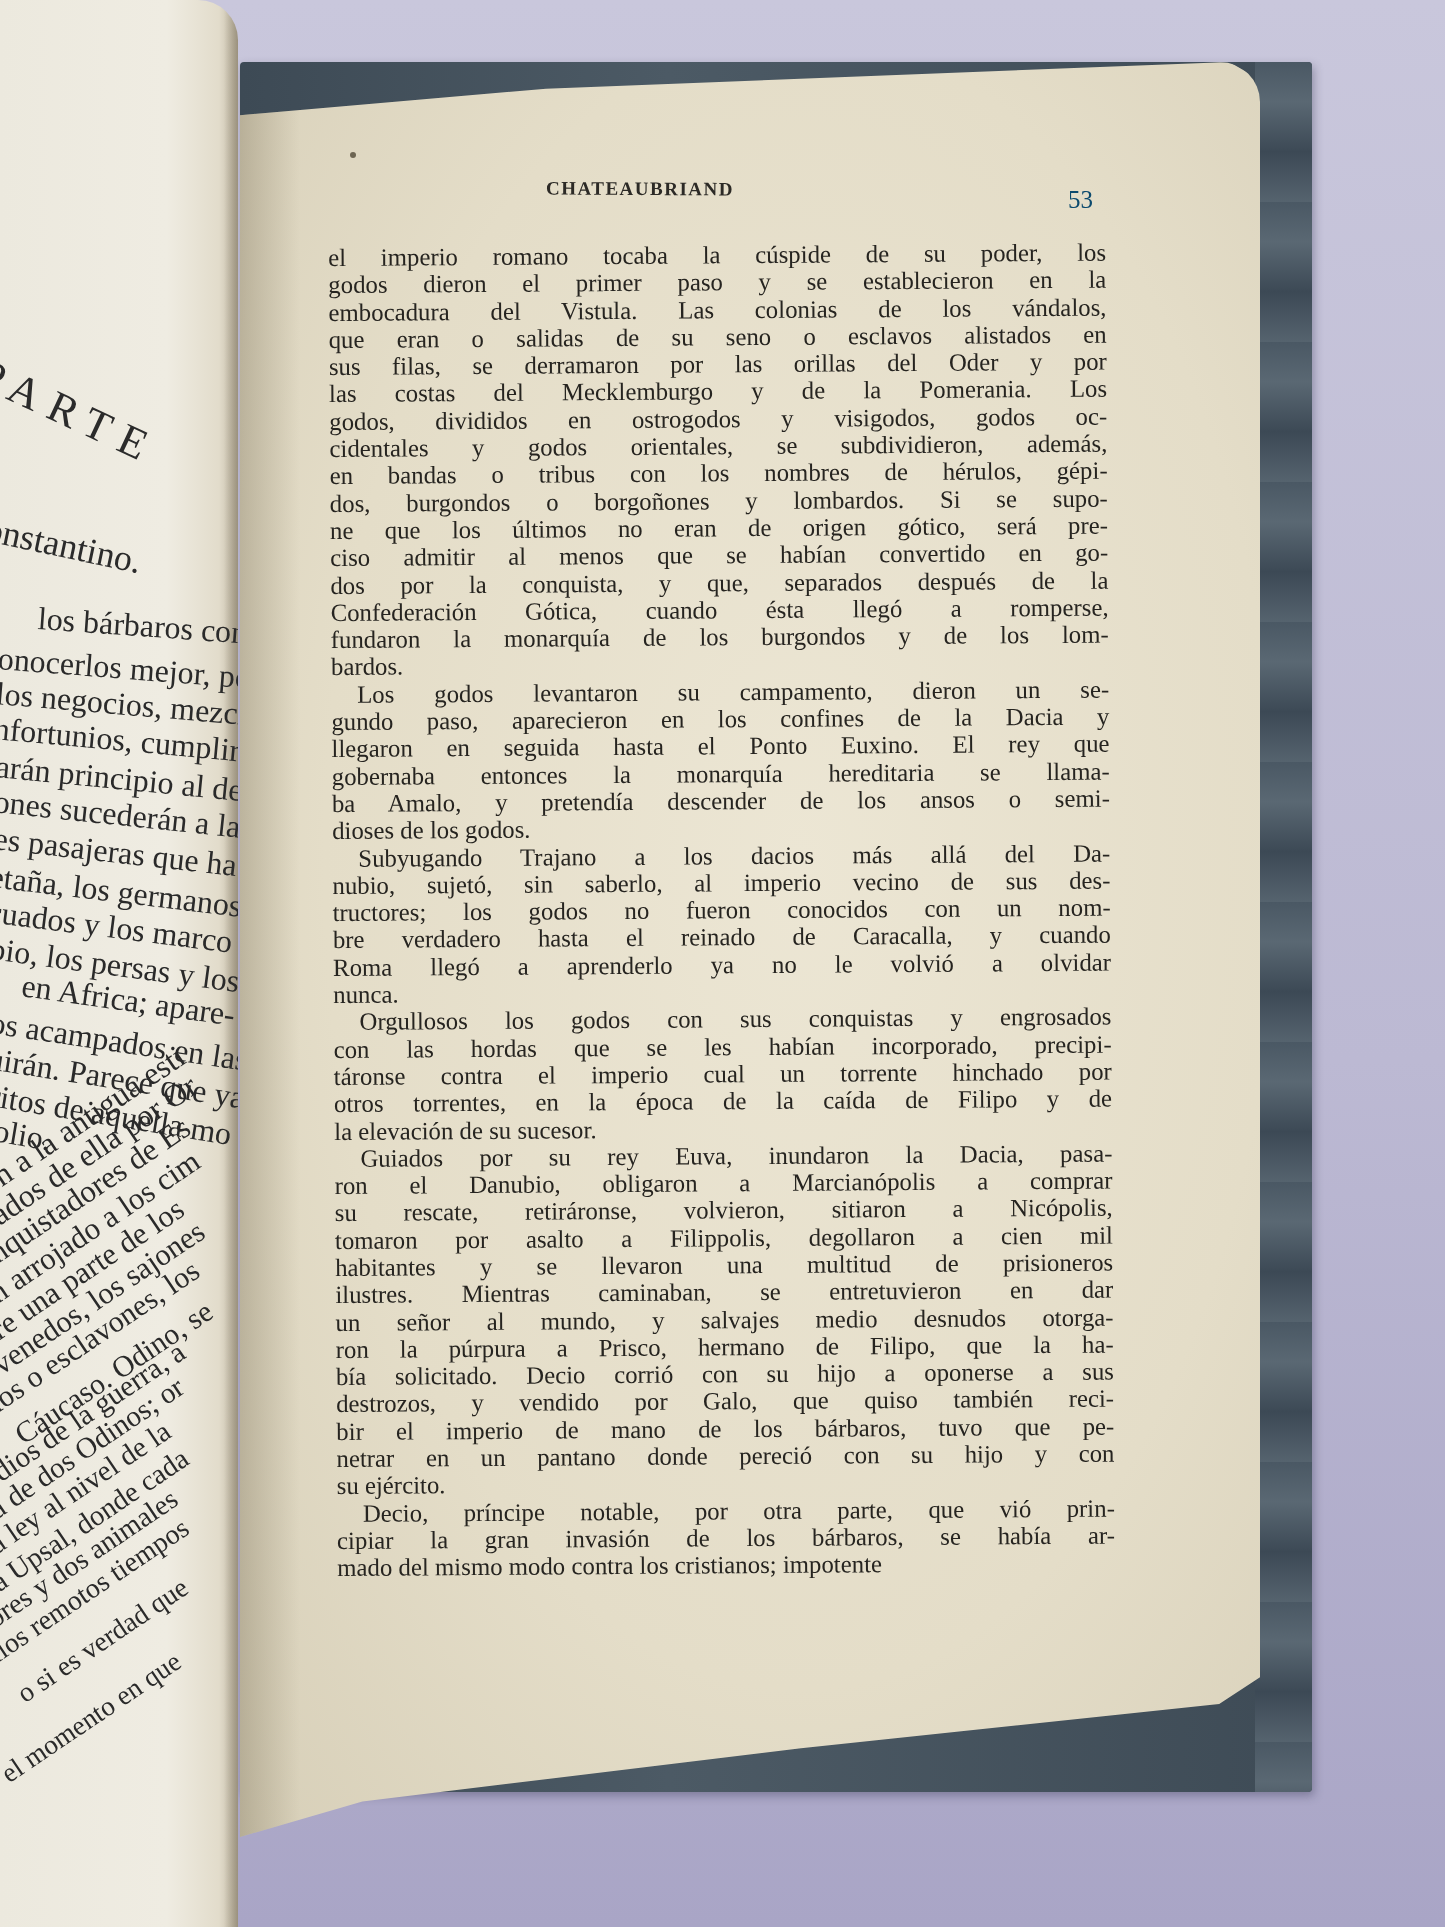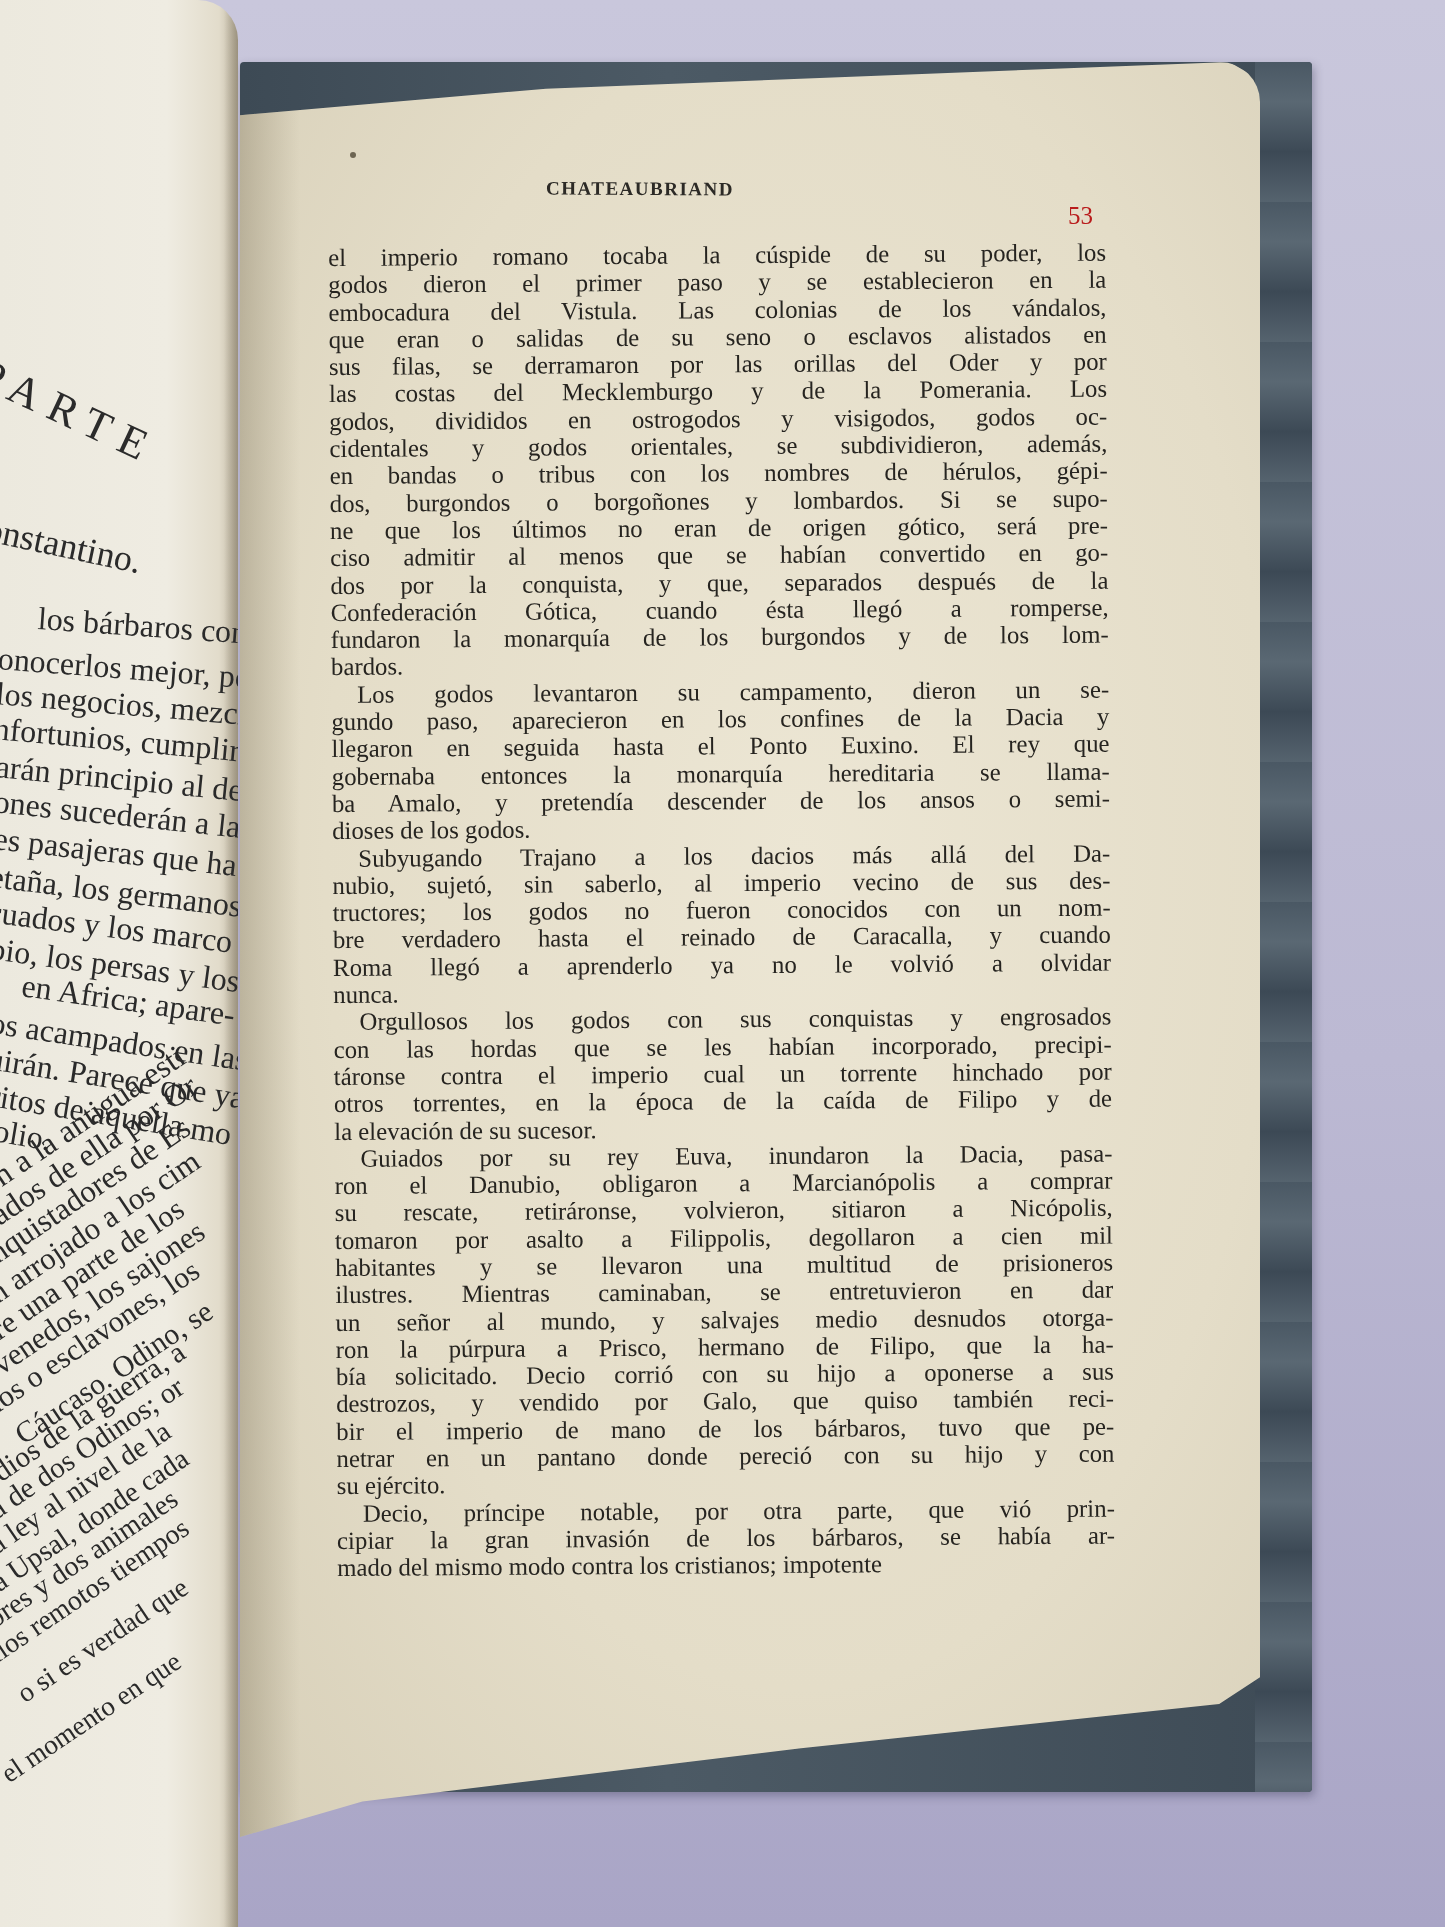--- a/index.html
+++ b/index.html
@@ -30,21 +30,21 @@
   .right-page .gutter-shade {
     position:absolute; left:0; top:0; width:60px; height:100%;
     background: linear-gradient(90deg, rgba(120,110,85,0.35), rgba(120,110,85,0));
   }
   .running-head {
     position:absolute; left:330px; top:178px; width:620px; text-align:center;
     font-size:19px; letter-spacing:1.5px; font-weight:bold; color:#2c2a26;
     transform: rotate(0.3deg);
   }
   .page-number {
-    position:absolute; left:1068px; top:186px; font-size:25px; color:#b91c1c;margin-top:16px;
+    position:absolute; left:1068px; top:186px; font-size:25px; color:#0c4a6e;
   }
   .text-block {
     position:absolute; left:328px; top:244px; width:778px;
     color:#262420; font-size:24.8px; line-height:27.3px;
     transform: rotate(-0.4deg); transform-origin: left top;
   }
   .text-block .line {
     display:block; white-space:nowrap; text-align:justify; text-align-last:justify;
   }
   .text-block .line.last { text-align-last:left; }

